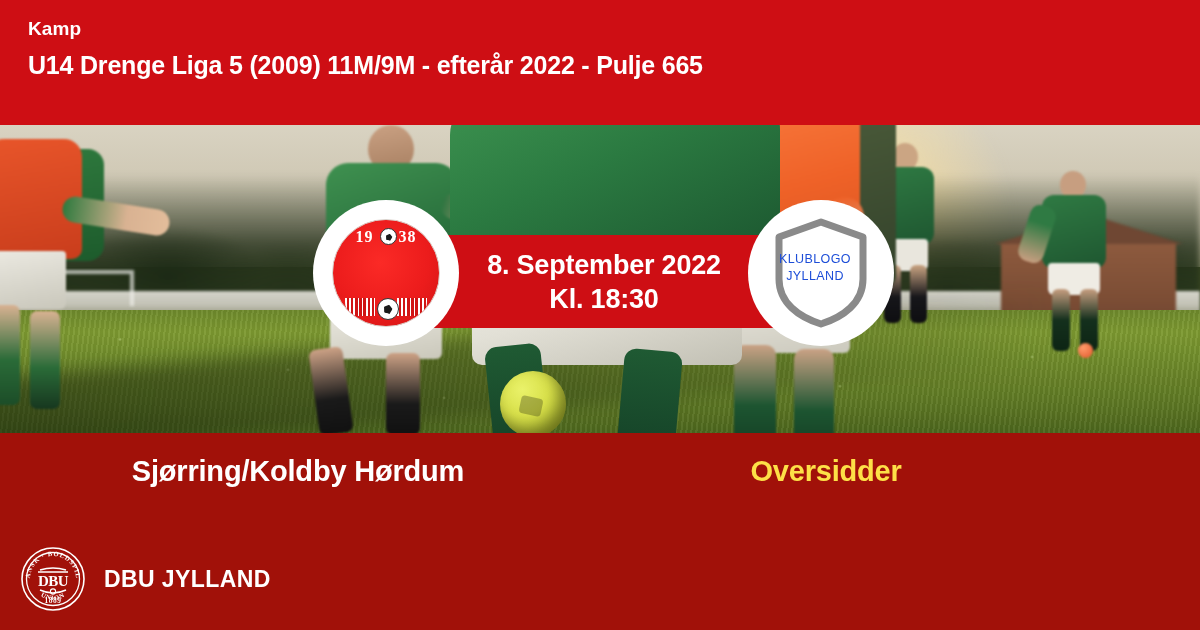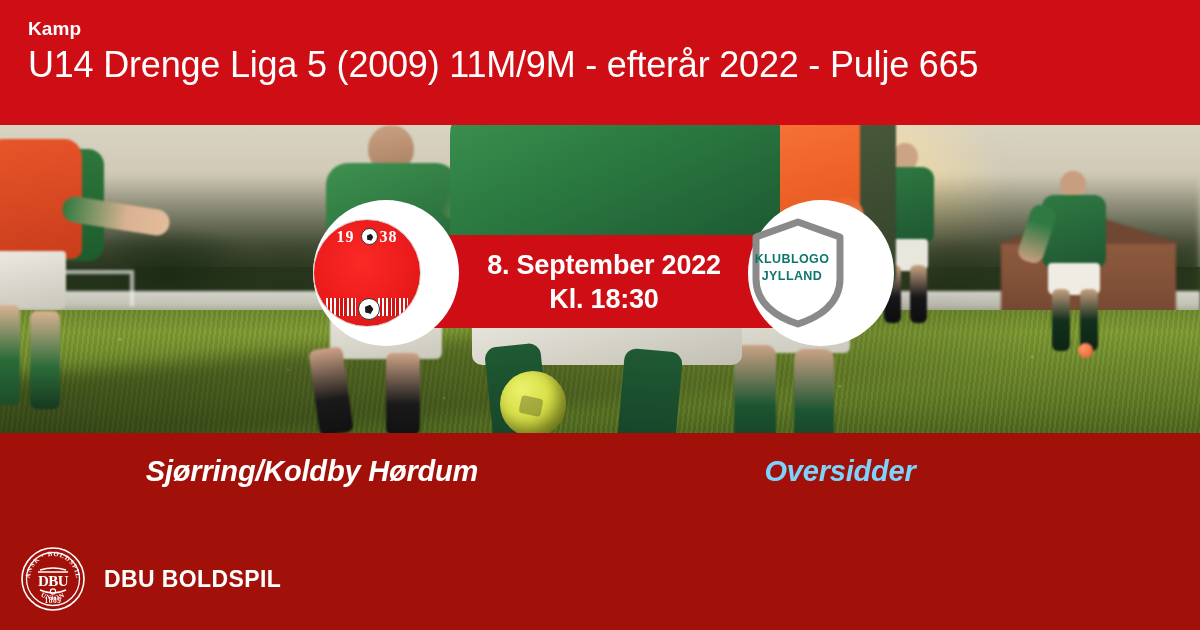--- a/index.html
+++ b/index.html
@@ -30,22 +30,22 @@
   }
   .header-kicker {
     color: #ffffff;
     font-size: 19px;
     font-weight: bold;
     letter-spacing: 0.1px;
     line-height: 22px;
   }
   .header-title {
     color: #ffffff;
-    font-size: 36px;
-    font-weight: normal;
+    font-size: 25px;
+    font-weight: bold;
     line-height: 38px;
     margin-top: 6px;
     letter-spacing: -0.2px;
     white-space: nowrap;
   }
 
   
   .photo {
     position: absolute;
     left: 0; top: 125px;
@@ -258,20 +258,21 @@
     white-space: nowrap;
   }
 
   
   .badge {
     position: absolute;
     border-radius: 50%;
     background: #ffffff;
     display: flex;
     align-items: center;
+    justify-content: center;
   }
   .badge-home { left: 313px; top: 200px; width: 146px; height: 146px; }
   .badge-away { left: 748px; top: 200px; width: 146px; height: 146px; }
 
   .sbk {
     position: relative;
     width: 108px; height: 108px;
     border-radius: 50%;
     background: radial-gradient(circle at 45% 40%, #fb2a26 0%, #ec1c1c 55%, #cf1414 100%);
     border: 1px solid #d9d2cc;
@@ -335,59 +336,58 @@
 
   .shield-wrap {
     position: relative;
     width: 100px; height: 112px;
   }
   .shield-wrap svg { display: block; }
   .shield-text {
     position: absolute;
     left: 0; right: 12px; top: 34px;
     text-align: center;
-    color: #0f766e;
+    color: #1d4ed8;
     font-size: 12.5px;
-    font-weight: bold;
+    font-weight: normal;
     line-height: 17px;
     letter-spacing: 0.4px;
   }
 
   
   .bottom {
     position: absolute;
     left: 0; top: 433px;
     width: 1200px;
     height: 197px;
     background: #a11109;
   }
   .team-row {
     position: absolute;
-    left: 14px; top: 18px;
+    left: 0; top: 18px;
     width: 960px;
     height: 44px;
-    font-style: italic;
   }
   .team-home {
     position: absolute;
     left: 0; top: 0;
     width: 596px;
     text-align: center;
     color: #ffffff;
     font-size: 29px;
     font-weight: bold;
     letter-spacing: -0.2px;
     line-height: 40px;
   }
   .team-away {
     position: absolute;
     left: 596px; top: 0;
     width: 460px;
     text-align: center;
-    color: #7dd3fc;
+    color: #fde047;
     font-size: 29px;
     font-weight: bold;
     letter-spacing: -0.2px;
     line-height: 40px;
   }
   .venue {
     position: absolute;
     left: 0; top: 76px;
     width: 1200px;
     text-align: center;
@@ -547,16 +547,16 @@
         <text font-family="Liberation Serif, serif" font-size="6.6" font-weight="bold" fill="#ffffff" letter-spacing="0.9">
           <textPath href="#arcBot" startOffset="50%" text-anchor="middle">UNION</textPath>
         </text>
         <path d="M18 26 h30 M20 24 q13 -4 26 0" stroke="#ffffff" stroke-width="1.5" fill="none"></path>
         <text x="33" y="40" font-family="Liberation Serif, serif" font-size="15" font-weight="bold" fill="#ffffff" text-anchor="middle" letter-spacing="-0.5">DBU</text>
         <path d="M20 44 q13 6 26 0" stroke="#ffffff" stroke-width="1.4" fill="none"></path>
         <circle cx="33" cy="45.5" r="2.6" fill="none" stroke="#ffffff" stroke-width="1.1"></circle>
         <text x="33" y="57" font-family="Liberation Serif, serif" font-size="7.4" font-weight="bold" fill="#ffffff" text-anchor="middle" letter-spacing="0.6">1889</text>
       </svg>
     </div>
-    <div class="footer-label">DBU BOLDSPIL</div>
+    <div class="footer-label">DBU JYLLAND</div>
   </div>
 
 </div>
 
 </body></html>

